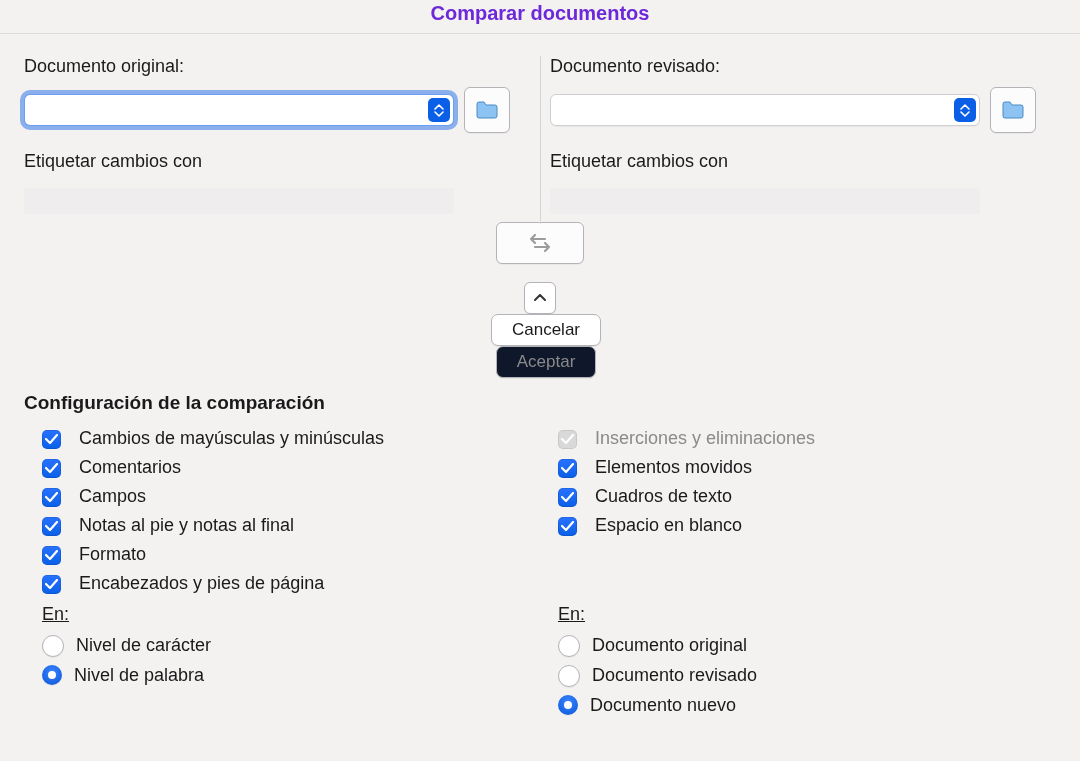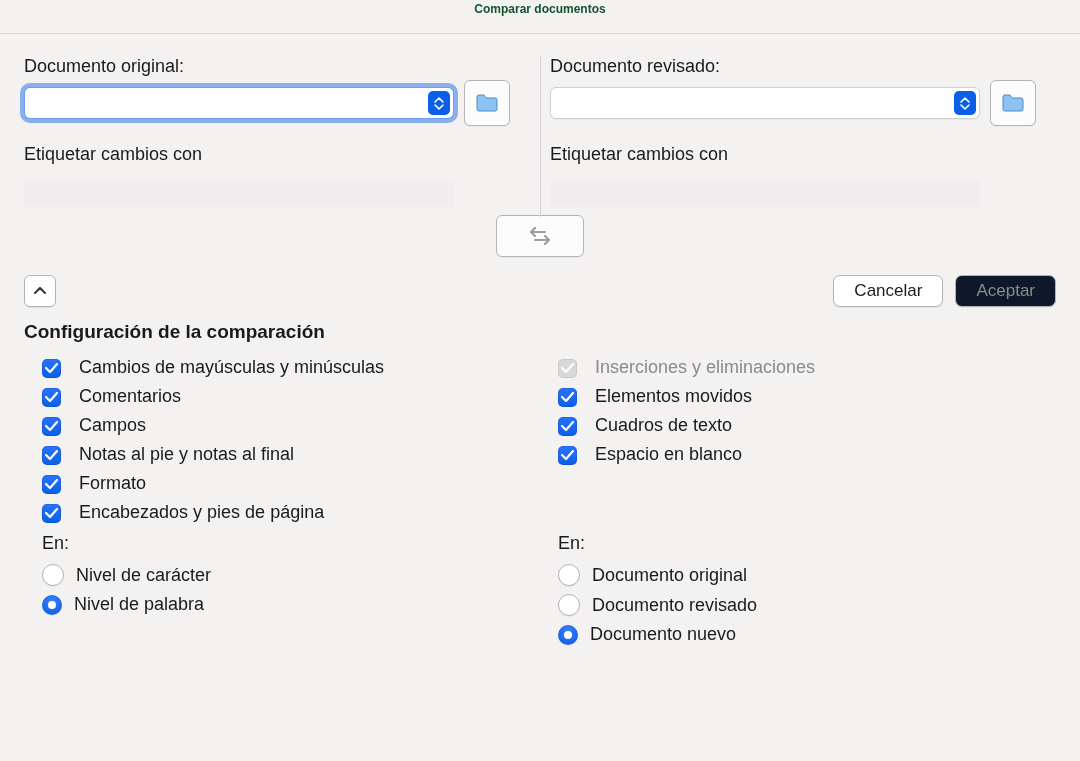--- a/index.html
+++ b/index.html
@@ -20,35 +20,35 @@
     width:1080px; height:761px;
     background:var(--bg);
     font-family:-apple-system, "Helvetica Neue", Arial, sans-serif;
     font-size:17px; color:var(--text);
     overflow:hidden; position:relative;
   }
 
   
   .titlebar {
     height:31px; text-align:center;
-    font-weight:600; font-size:12px;
+    font-weight:600; font-size:20px;
     padding-top:2px;
     border-bottom:1px solid #dcdadb;
-    color:#14532d;
+    color:#6d28d9;
   }
 
   .content { padding:22px 24px 10px 24px; position:relative; height:calc(100% - 31px - 24px); }
 
   
   .docs-row { display:flex; gap:0; position:relative; }
   .doc-col { flex:1; padding-right:20px; }
   .doc-col.right { padding-left:20px; padding-right:20px; }
   .col-sep { position:absolute; left:50%; top:0; bottom:-10px; width:1px; background:#d6d4d5; }
 
-  .field-label { font-size:18px; margin-bottom:3px; }
+  .field-label { font-size:18px; margin-bottom:10px; }
 
   .dropdown-row { display:flex; align-items:center; gap:10px; margin-bottom:18px; }
   .dropdown {
     flex:1; height:30px; background:var(--field-bg);
     border:1px solid var(--border); border-radius:6px;
     position:relative; box-shadow:0 1px 1px rgba(0,0,0,.04);
   }
   .dropdown.focused { box-shadow:0 0 0 4px rgba(10,95,230,.45); border-color:rgba(10,95,230,.6); }
   .stepper {
     position:absolute; right:3px; top:3px; width:22px; height:24px;
@@ -76,21 +76,21 @@
   .swap-row { display:flex; justify-content:center; margin:8px 0 18px 0; }
   .swap-btn {
     width:86px; height:40px; background:var(--btn-bg);
     border:1px solid var(--border-dark); border-radius:6px;
     display:flex; align-items:center; justify-content:center;
     box-shadow:0 1px 0 rgba(0,0,0,.04);
   }
   .swap-btn svg { width:26px; height:20px; }
 
   
-  .action-row { display:flex; align-items:center; margin-bottom:14px; }
+  .action-row { display:flex; align-items:center; margin-bottom:14px;flex-direction:column; }
   .collapse-btn {
     width:30px; height:30px; background:#fff;
     border:1px solid var(--border-dark); border-radius:6px;
     display:flex; align-items:center; justify-content:center;
     box-shadow:0 1px 1px rgba(0,0,0,.07);
   }
   .collapse-btn svg { width:12px; height:8px; }
   .action-spacer { flex:1; }
   .btn {
     height:30px; padding:0 20px; border-radius:7px;
@@ -109,22 +109,22 @@
 
   .chk {
     width:19px; height:19px; border-radius:5px; flex:none;
     display:flex; align-items:center; justify-content:center;
   }
   .chk.on { background:linear-gradient(#2872ff,#0a5fe6); box-shadow:inset 0 0 0 1px rgba(0,0,0,.1); }
   .chk.on svg { width:13px; height:11px; }
   .chk.off-muted { background:#d9d9d9; box-shadow:inset 0 0 0 1px rgba(0,0,0,.08); }
   .chk.off-muted svg { width:13px; height:11px; }
 
-  .sub-heading { font-size:18px; padding:6px 0 6px 18px; }
-  .radio-row { display:flex; align-items:center; gap:12px; padding:4px 0 4px 18px; font-size:18px; }
+  .sub-heading { font-size:18px; padding:6px 0 6px 18px;text-decoration:underline; }
+  .radio-row { display:flex; align-items:flex-start; gap:12px; padding:4px 0 4px 18px; font-size:18px; }
   .radio {
     width:20px; height:20px; border-radius:50%; flex:none;
     border:1px solid var(--border-dark); background:#fff;
     display:flex; align-items:center; justify-content:center;
     box-shadow:0 1px 0 rgba(0,0,0,.05);
   }
   .radio.selected { border:none; background:radial-gradient(circle at 50% 35%, #3a84ff, #0a55d8); }
   .radio.selected::after { content:""; width:8px; height:8px; background:#fff; border-radius:50%; }
 </style>
 </head>

